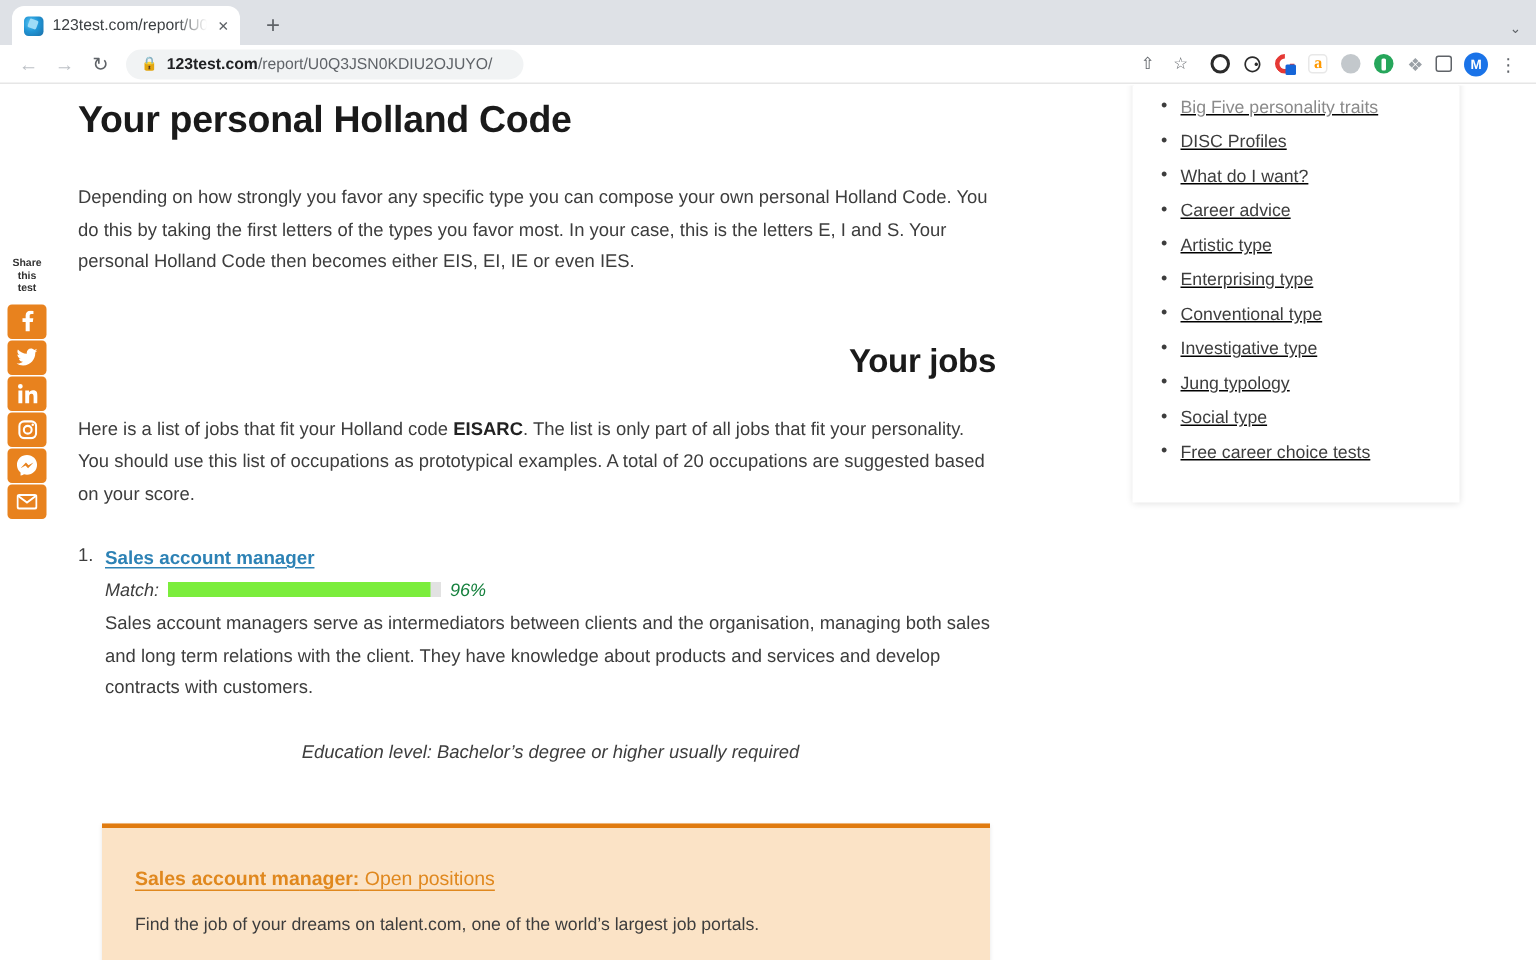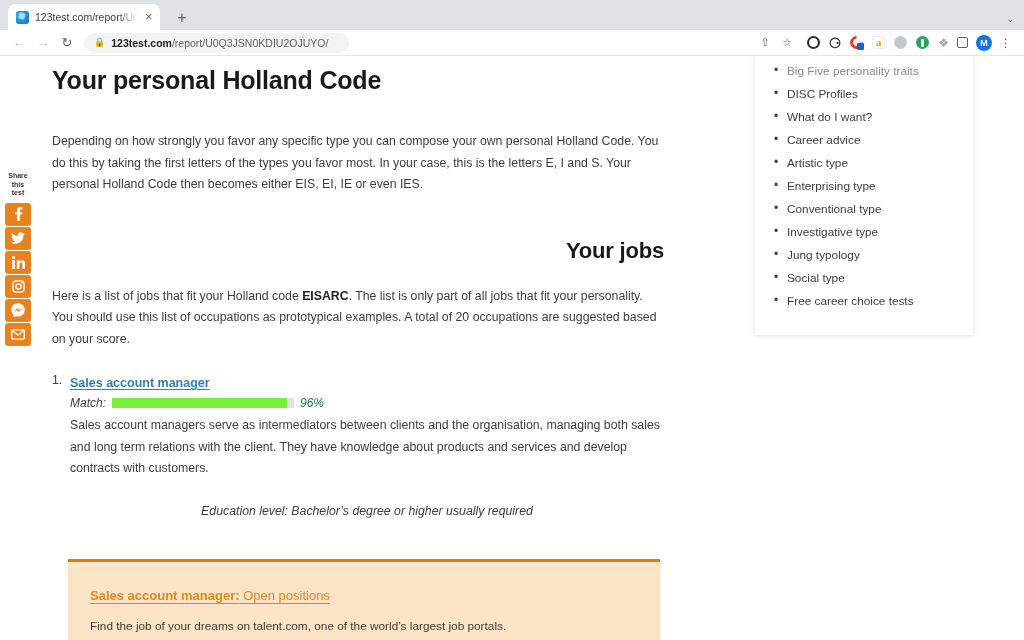--- a/index.html
+++ b/index.html
@@ -179,21 +179,21 @@
     position: absolute;
     left: 52px; top: 0;
     width: 612px;
   }
   h1.page-title {
     font-size: 25px;
     font-weight: 700;
     color: #1a1a1a;
     letter-spacing: -0.2px;
     margin-top: 9px;
-    margin-bottom: 36px;
+    margin-bottom: 26px;
   }
   h2.section-title {
     font-size: 22px;
     font-weight: 700;
     color: #1a1a1a;
     letter-spacing: -0.2px;
     margin-top: 0;
     margin-bottom: 22px;
     text-align: right;
   }
@@ -278,21 +278,21 @@
 
   
   .side-card {
     position: absolute;
     left: 755px; top: -11px;
     width: 218px;
     background: #ffffff;
     box-shadow: 0 1px 5px rgba(0,0,0,0.13);
     padding: 14px 18px 22px 18px;
   }
-  .side-card ul { list-style: none; }
+  .side-card ul { list-style: none; text-decoration: underline; }
   .side-card li {
     position: relative;
     padding-left: 14px;
     font-size: 11.8px;
     line-height: 23px;
     color: #3d3d3d;
   }
   .side-card li::before {
     content: "•";
     position: absolute; left: 1px; top: -1px;

